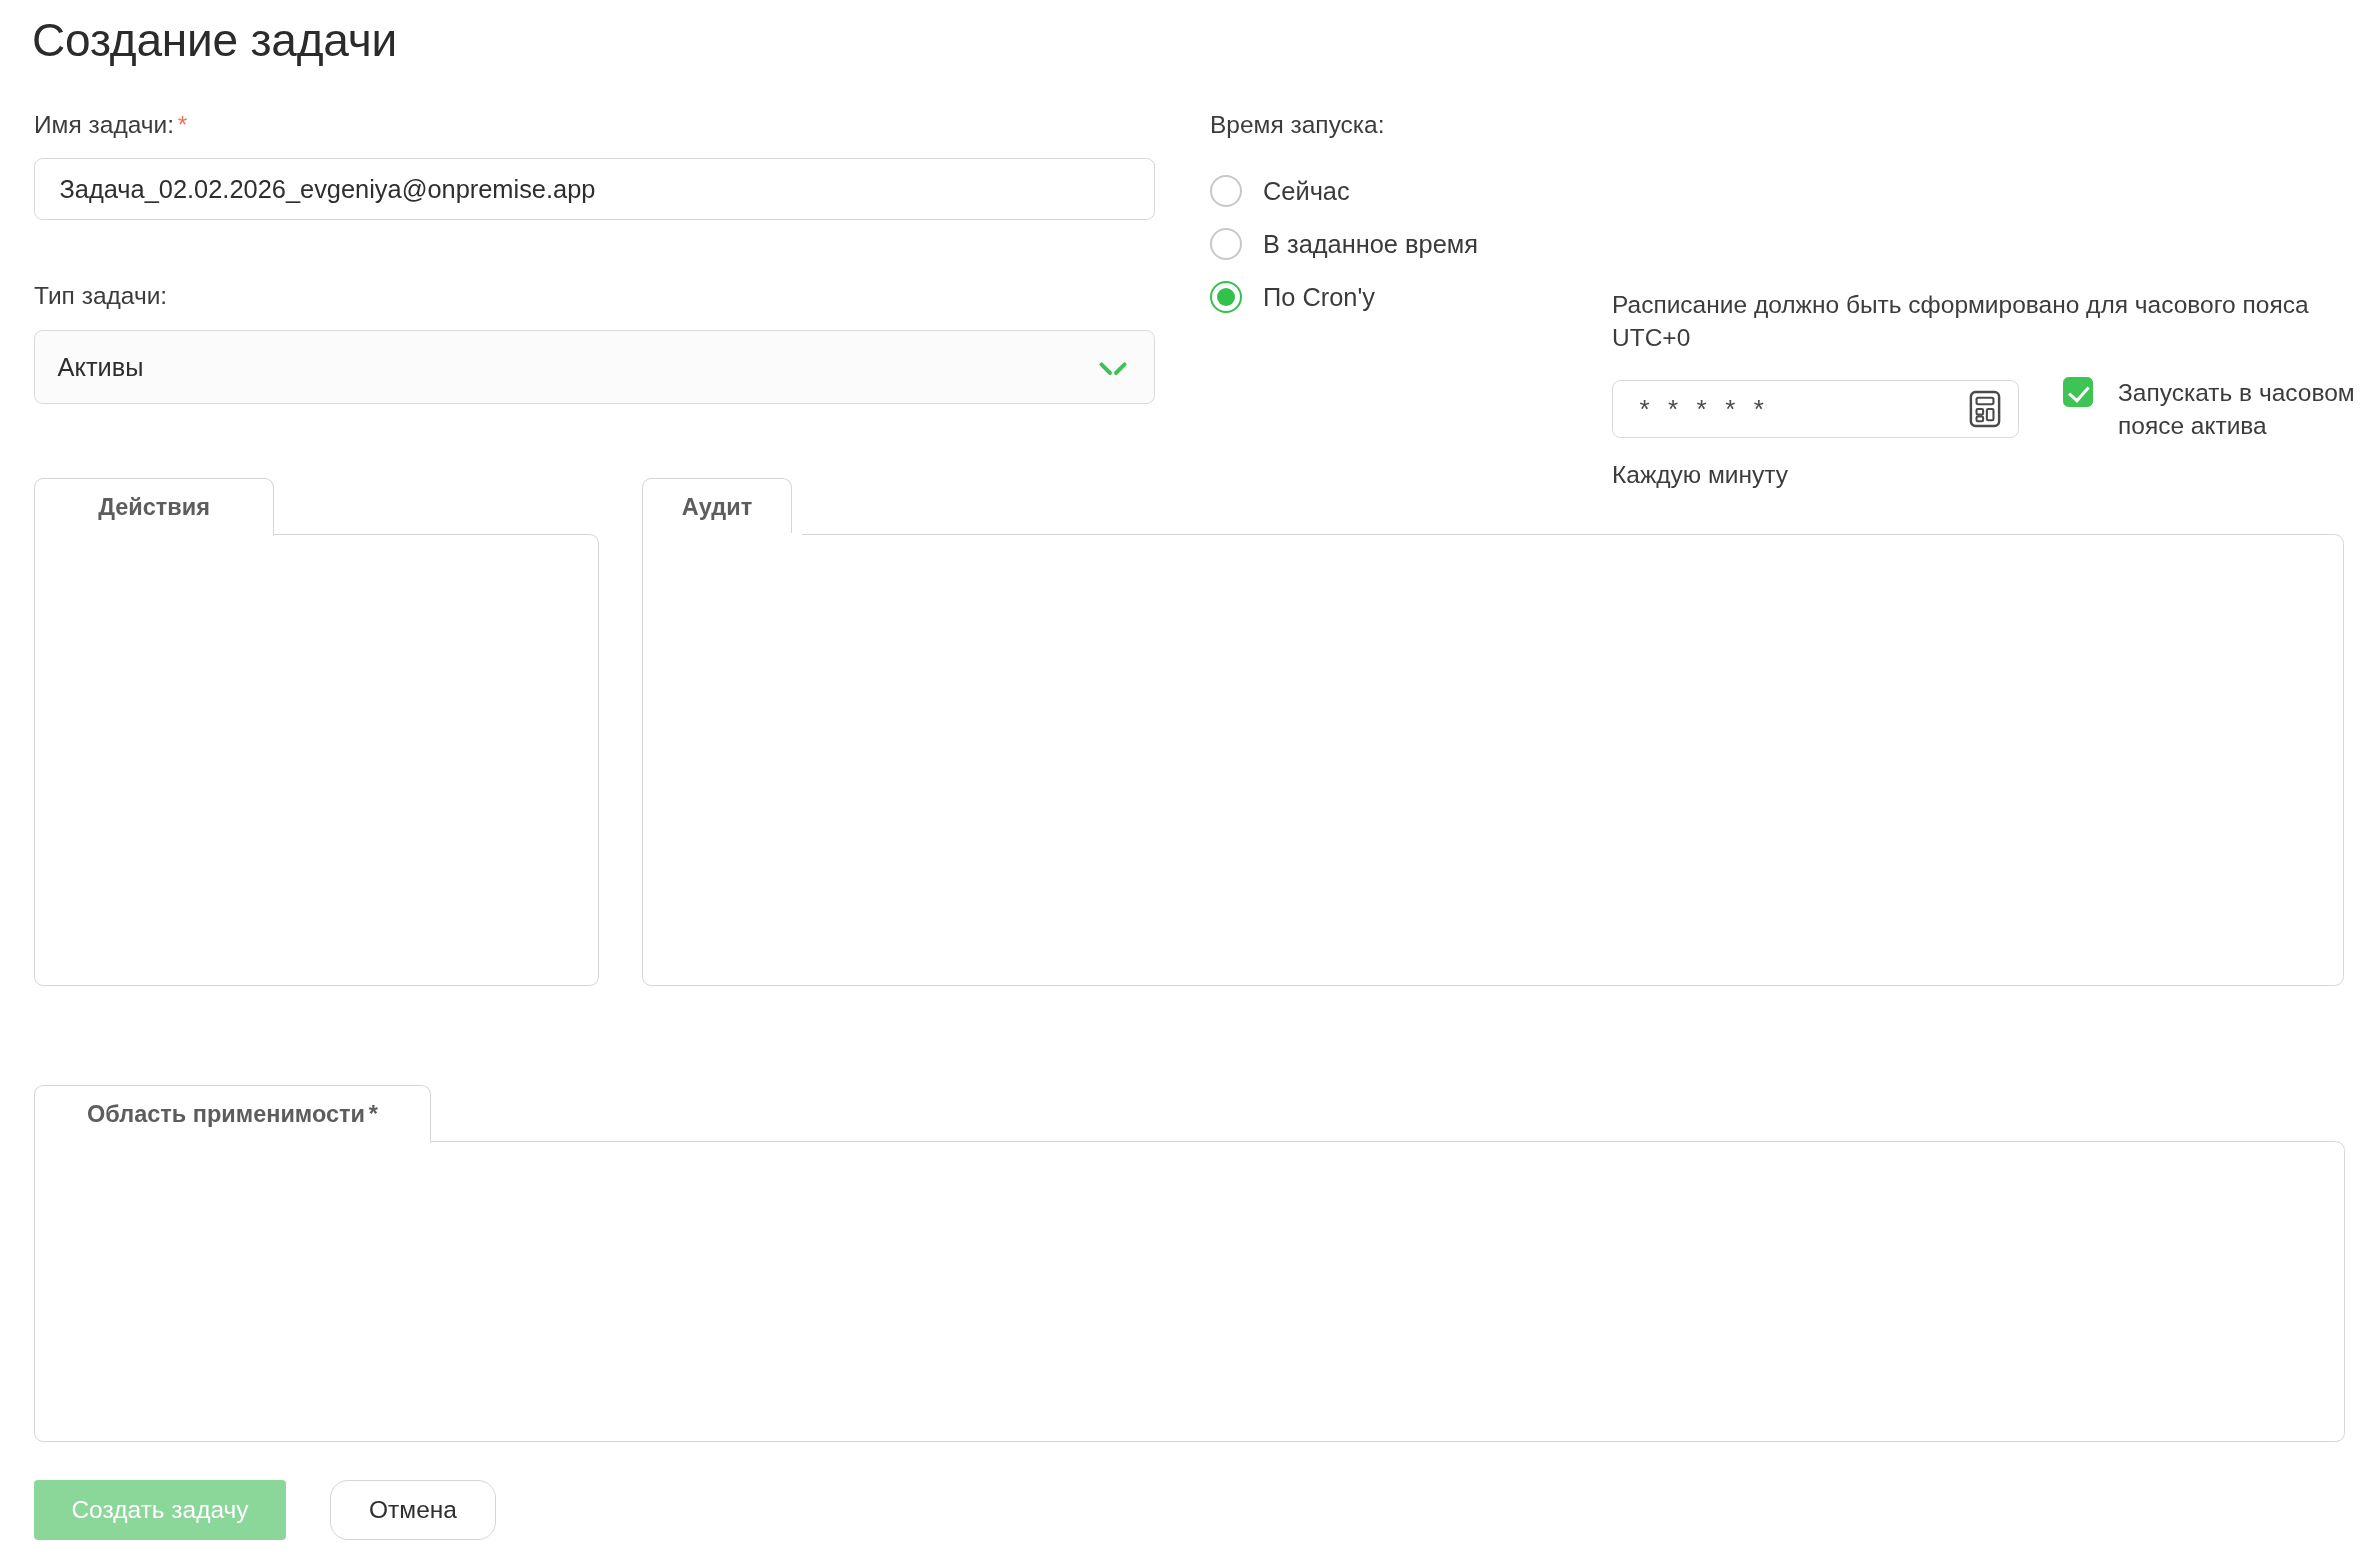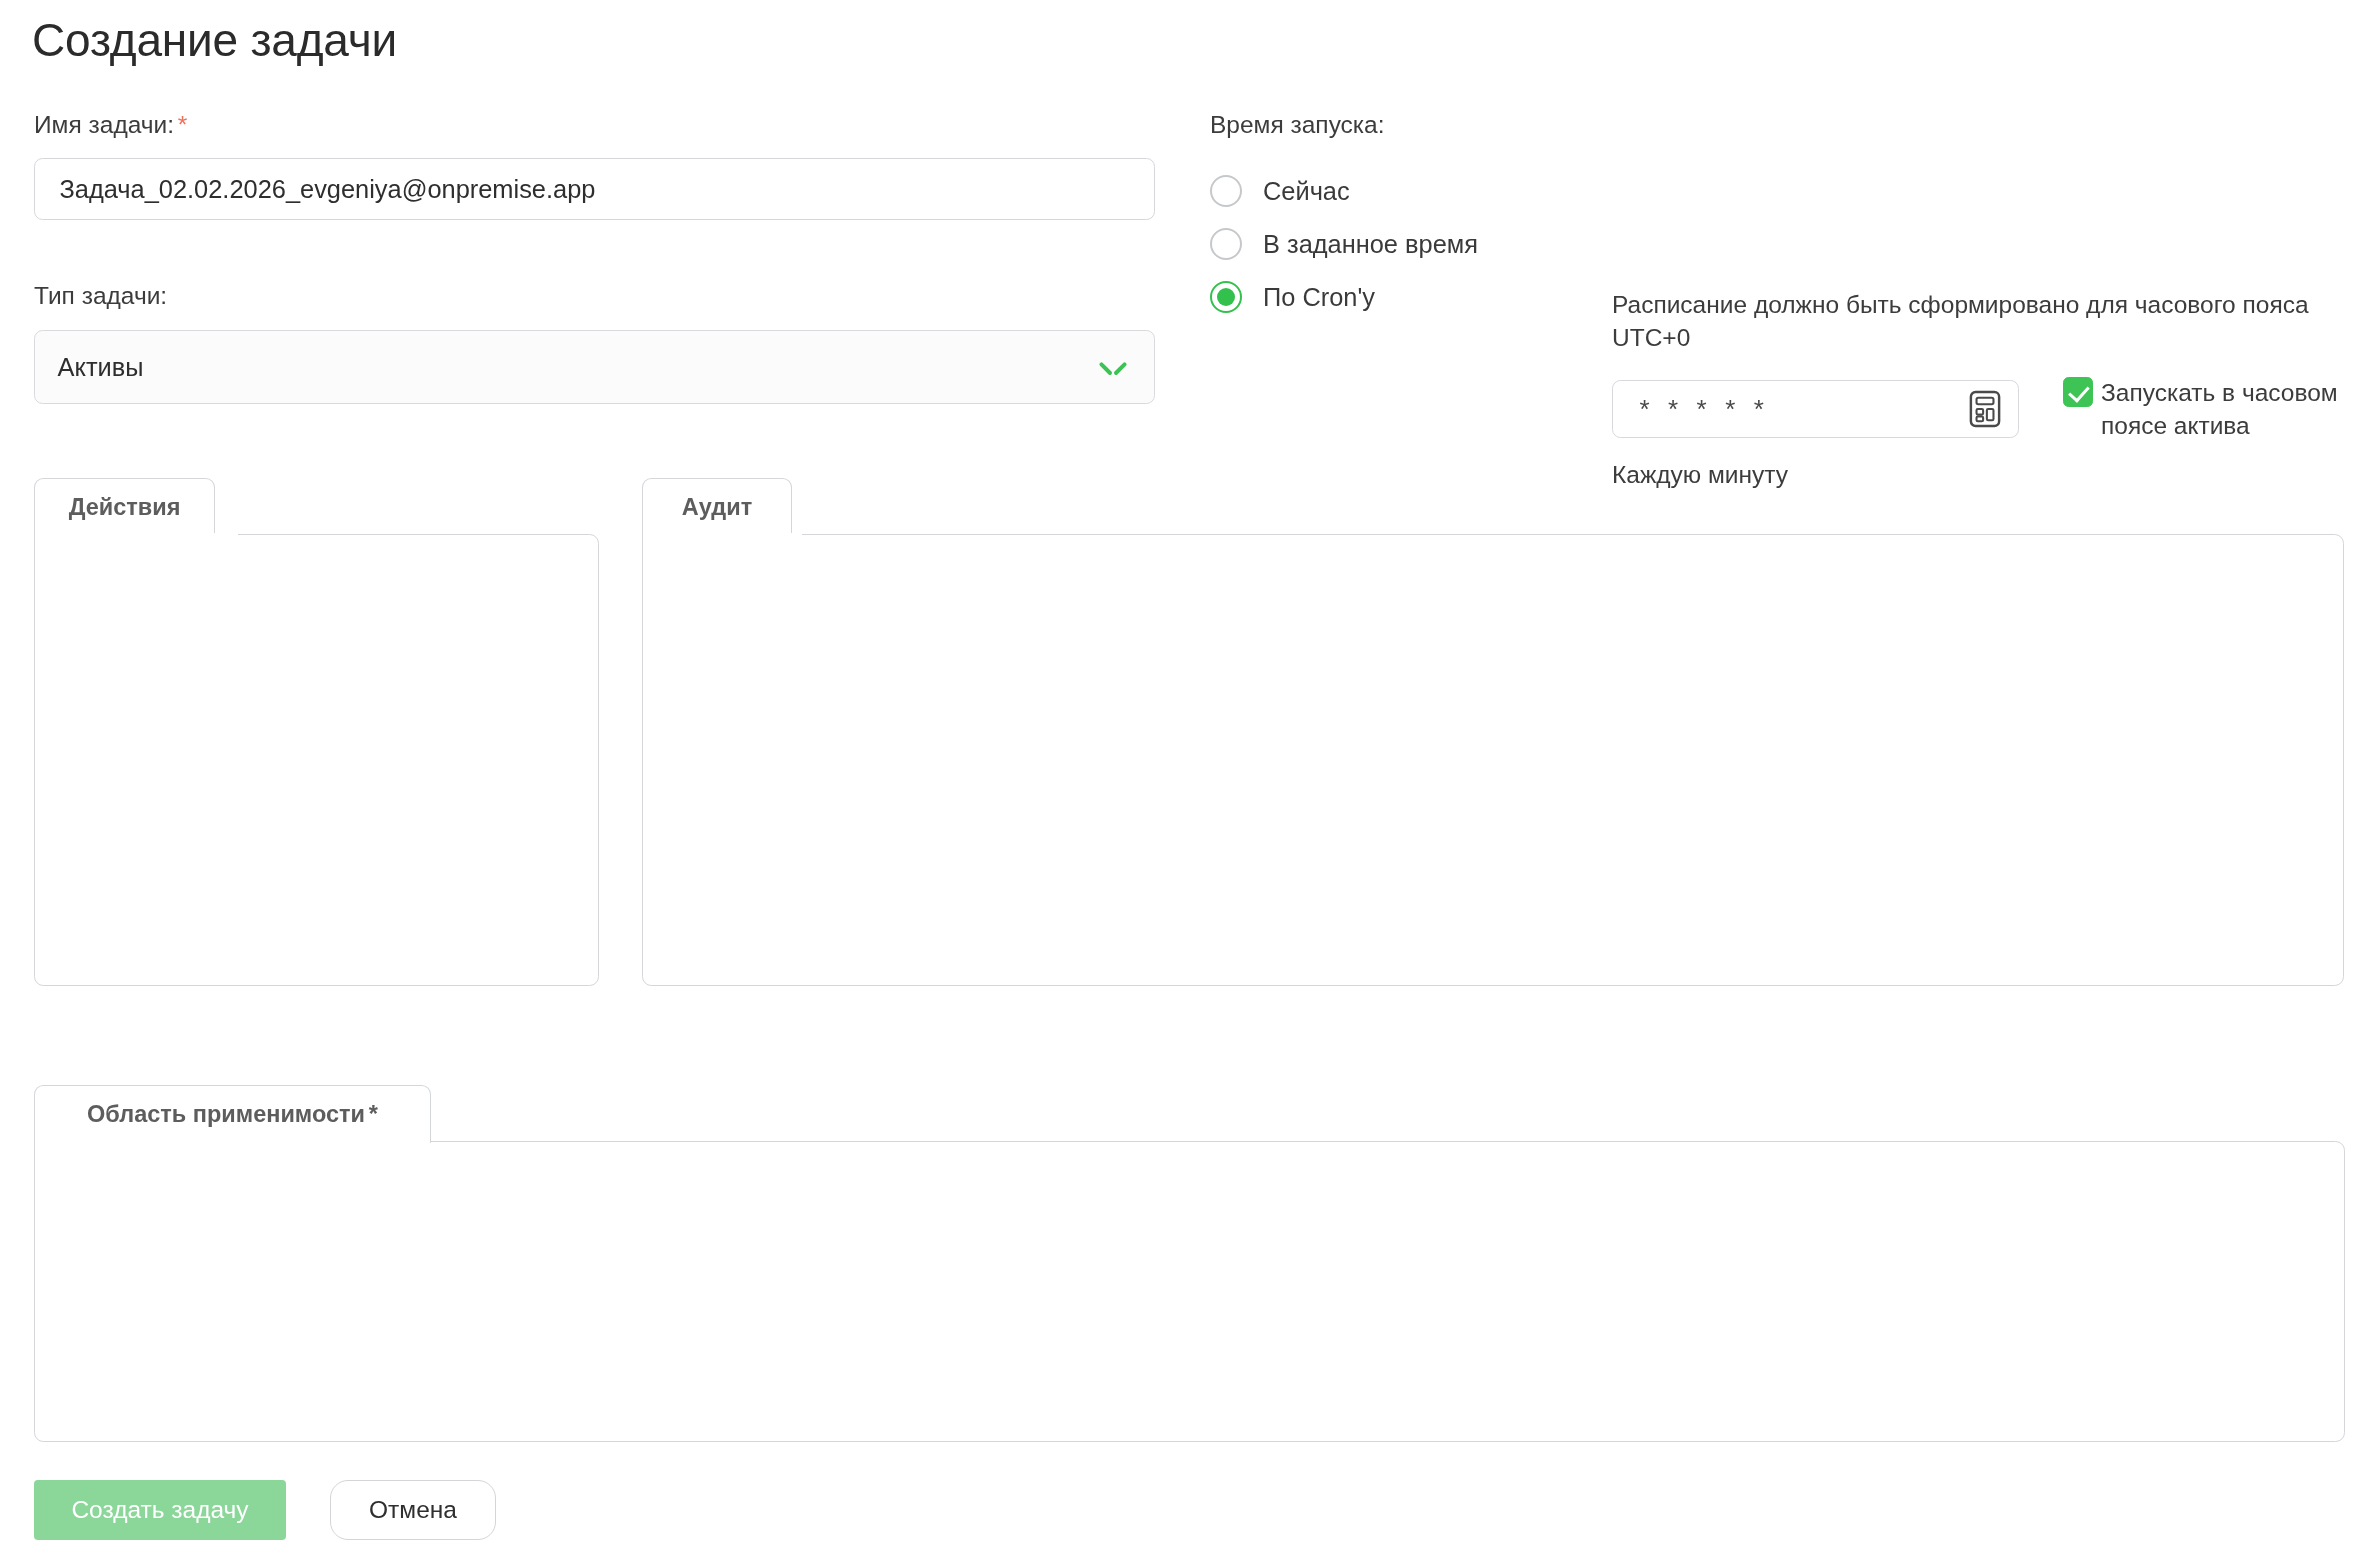--- a/index.html
+++ b/index.html
@@ -158,21 +158,21 @@
     color: #3c3c3c;
     white-space: nowrap;
   }
 
   .tz-check {
     position: absolute;
     left: 2063px; top: 377px;
     width: 311px;
     display: flex;
     align-items: flex-start;
-    gap: 8px;
+    gap: 25px;
     cursor: pointer;
   }
   .tz-check .tzlabel {
     font-size: 24.5px;
     color: #3c3c3c;
     line-height: 1.33;
   }
 
   
   .cb {
@@ -230,21 +230,21 @@
   }
   .tabpanel .tab-mask {
     position: absolute;
     height: 3.8px;
     background: #ffffff;
     z-index: 4;
   }
 
   
   #panel-actions { left: 34px; top: 478px; width: 565px; height: 508px; }
-  #panel-actions .tab-head { width: 181px; }
+  #panel-actions .tab-head { width: 240px; }
   #panel-actions .tab-body { top: 56px; width: 565px; height: 452px; }
   #panel-actions .tab-mask { left: 1.9px; top: 55px; width: 202px; }
 
   #panel-audit { left: 642px; top: 478px; width: 1702px; height: 508px; }
   #panel-audit .tab-head { width: 150px; }
   #panel-audit .tab-body { top: 56px; width: 1702px; height: 452px; }
   #panel-audit .tab-mask { left: 1.9px; top: 55px; width: 158px; }
 
   #panel-scope { left: 34px; top: 1085px; width: 2311px; height: 358px; padding-left: 31px; }
   #panel-scope .tab-head { width: 397px; }

